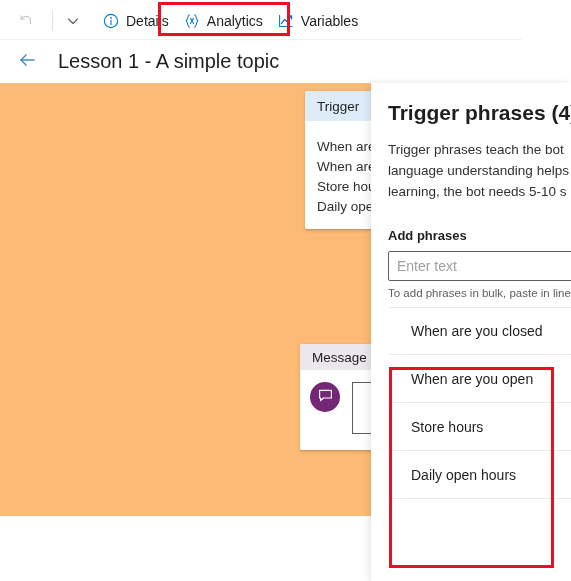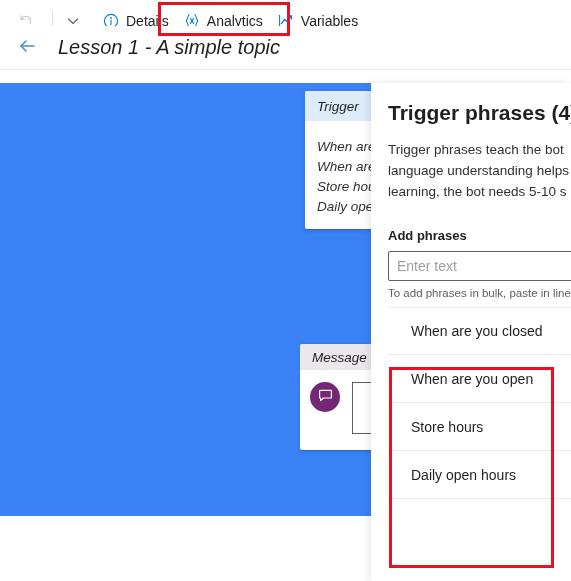--- a/index.html
+++ b/index.html
@@ -60,51 +60,49 @@
     width: 132px; height: 34px;
     border: 3px solid #e81123;
     box-sizing: border-box;
     pointer-events: none;
     z-index: 40;
   }
 
   
   #title-bar {
     position: absolute;
-    left: 0; top: 26px;
+    left: 0; top: 40px;
     width: 571px; height: 44px;
     background: #ffffff;
     display: flex;
     align-items: center;
     box-sizing: border-box;
     padding-left: 12px;
     border-bottom: 1px solid #edebe9;
-    font-style: italic;
   }
   #back-button {
     width: 30px; height: 30px;
     display: flex; align-items: center; justify-content: center;
     flex: 0 0 auto;
   }
   #page-title {
     font-size: 20px;
     font-weight: 400;
     color: #201f1e;
     margin-left: 16px;
     white-space: nowrap;
   }
 
   
   #canvas {
     position: absolute;
     left: 0; top: 83px;
     width: 571px; height: 433px;
-    background: #3b82f6;
-    overflow: hidden;
-    font-style: italic;
+    background: #fdba74;
+    overflow: hidden;
   }
 
   
   #topic-card {
     position: absolute;
     left: 305px; top: 8px;
     width: 160px;
     background: #ffffff;
     box-shadow: 0 1.6px 3.6px rgba(0,0,0,0.13), 0 0.3px 0.9px rgba(0,0,0,0.10);
     border-radius: 2px;

